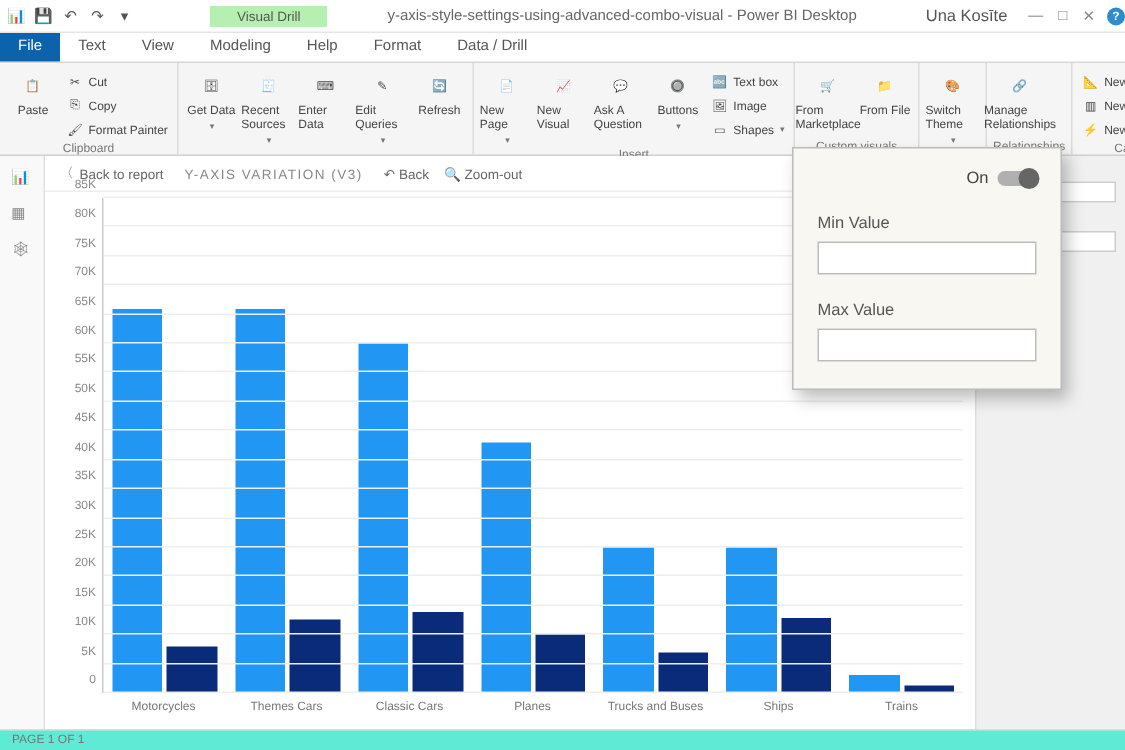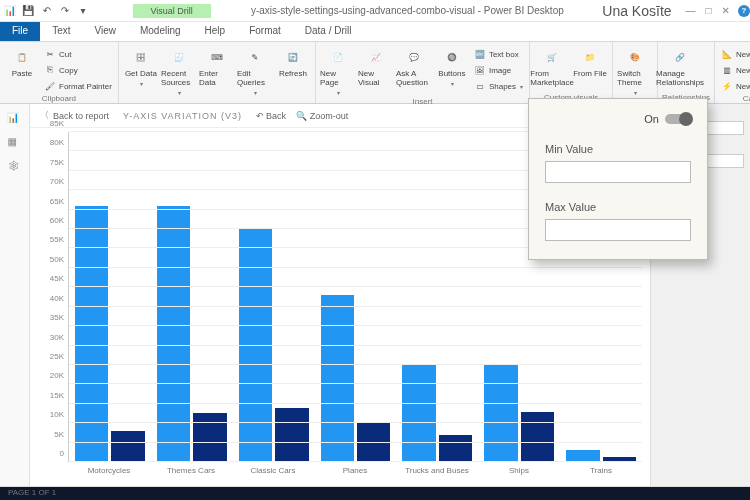--- a/index.html
+++ b/index.html
@@ -4,21 +4,21 @@
 <style>
   * { box-sizing: border-box; margin: 0; padding: 0; font-family: "Segoe UI", Arial, sans-serif; }
   body { background: #fff; width: 750px; height: 500px; overflow: hidden; position: relative; font-size: 10px; color: #444; }
   
   .titlebar { height: 22px; background: #fff; display: flex; align-items: center; border-bottom: 1px solid #e5e5e5; }
   .qat { display: flex; align-items: center; padding: 0 4px; gap: 4px; }
   .qat-icon { width: 14px; height: 14px; display: flex; align-items: center; justify-content: center; color: #555; }
   .title-center { flex: 1; text-align: center; font-size: 10px; color: #666; display:flex; justify-content:center; align-items:center; gap:40px;}
   .visual-tools { background: #b5f0b0; padding: 2px 18px; font-size: 9px; color:#555; }
   .win-controls { display: flex; gap: 10px; padding: 0 8px; color: #888; }
-  .user-label { font-size: 14px; color:#555; padding-right:6px; }
+  .user-label { font-size: 11px; color:#555; padding-right:6px; }
   .help-icon { width:12px; height:12px; border-radius:50%; background:#2d8ccf; color:#fff; display:flex; align-items:center; justify-content:center; font-size:8px; font-weight:bold;}
   
   .tabs { height: 20px; display: flex; align-items: stretch; border-bottom: 1px solid #d8d8d8; font-size: 10px; }
   .tab { padding: 3px 12px; color: #555; cursor: pointer; }
   .tab.active { background: #0c62ab; color: #fff; }
   
   .ribbon { height: 62px; background: #f5f5f5; border-bottom: 1px solid #d0d0d0; display: flex; }
   .rgroup { border-right: 1px solid #dcdcdc; padding: 2px 4px 1px; display: flex; flex-direction: column; }
   .rgroup-body { flex: 1; display: flex; align-items: flex-start; gap: 2px; }
   .rgroup-label { text-align: center; font-size: 8px; color: #777; padding-top:1px;}
@@ -67,21 +67,21 @@
   .spin-btns span { width:10px; height:7px; background:#eee; border:1px solid #ccc; font-size:5px; line-height:5px; text-align:center;}
   
   .popup { position:absolute; top:98px; left:528px; width:180px; background:#f8f7f2; border:1px solid #bbb; box-shadow:4px 6px 10px rgba(0,0,0,.25); padding:14px 16px 18px; z-index:10;}
   .popup .toggle-block { display:flex; justify-content:flex-end; align-items:center; gap:6px; margin-bottom:18px;}
   .popup .tog { font-size:11px; color:#444;}
   .popup .sw { width:26px; height:10px; background:#b0b0b0; border-radius:5px; position:relative;}
   .popup .sw::after { content:''; position:absolute; right:-2px; top:-2px; width:14px; height:14px; background:#666; border-radius:50%;}
   .popup .field-lbl { font-size:11px; color:#555; margin-bottom:6px;}
   .popup .field-inp { width:100%; height:22px; border:1px solid #bbb; background:#fff; margin-bottom:18px;}
   
-  .status { position:absolute; bottom:0; left:0; right:0; height:14px; background:#0f172a; border-top:1px solid #ddd; font-size:8px; color:#777; padding:1px 8px;}
+  .status { position:absolute; bottom:0; left:0; right:0; height:14px; background:#5eead4; border-top:1px solid #ddd; font-size:8px; color:#777; padding:1px 8px;}
 </style>
 </head>
 <body>
 
 <div class="titlebar">
   <div class="qat">
     <span class="qat-icon">📊</span>
     <span class="qat-icon">💾</span>
     <span class="qat-icon">↶</span>
     <span class="qat-icon">↷</span>

